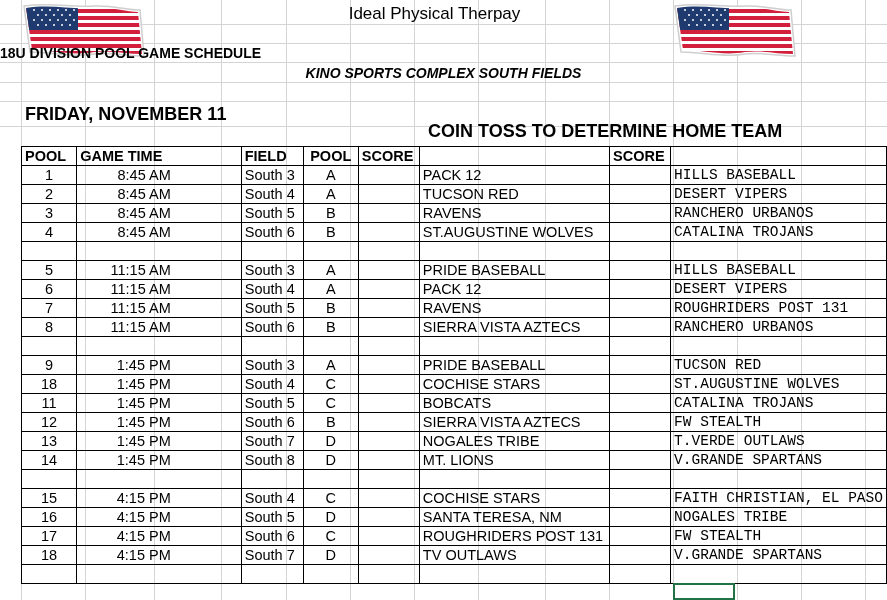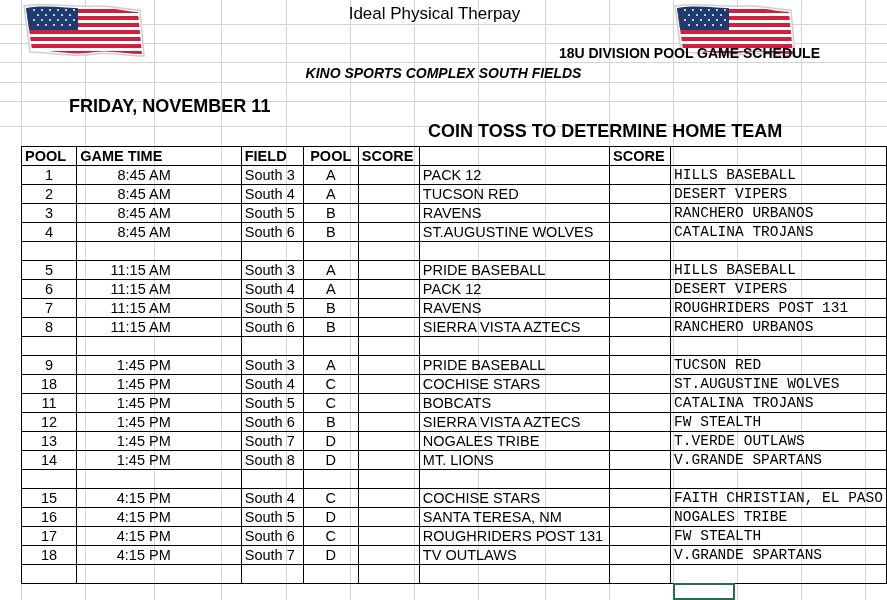--- a/index.html
+++ b/index.html
@@ -8,23 +8,23 @@
     background: #ffffff;
     font-family: "Liberation Sans", sans-serif;
     color: #000;
   }
   .vline { position: absolute; top: 0; width: 1px; height: 600px; background: #d4d4d4; }
   .hline { position: absolute; left: 0; height: 1px; width: 887px; background: #d4d4d4; }
 
   .abs { position: absolute; white-space: nowrap; }
 
   .title-main { font-size: 17px; left: 0; width: 869px; text-align: center; top: 4px; }
-  .title-sub { font-weight: bold; font-size: 14px; left: 0; width: 820px; text-align: right; top: 45px; }
+  .title-sub { font-weight: bold; font-size: 14px; left: 0; width: 820px; text-align: left; top: 45px; }
   .title-sub2 { font-weight: bold; font-style: italic; font-size: 14px; left: 0; width: 887px; text-align: center; top: 65px; }
-  .date { font-weight: bold; font-size: 18px; left: 25px; top: 96px; margin-left: 44px; }
+  .date { font-weight: bold; font-size: 18px; left: 25px; top: 104px; }
   .coin { font-weight: bold; font-size: 18px; left: 428px; top: 108px; margin-top: 13px; }
 
   .flag { position: absolute; }
 
   
   .sched { position: absolute; left: 21px; top: 146px; border-collapse: collapse; font-size: 14.5px; }
   .sched td { border: 1.5px solid #000; padding: 0 3px; height: 18px; line-height: 18px; overflow: hidden; white-space: nowrap; }
   .sched .hdr td { font-weight: bold; font-size: 14.5px; vertical-align: top; }
   .sched .hdr td.hdr-top { border-bottom: none; }
   .sched .hdr2 td { border-top: none; font-weight: bold; }

